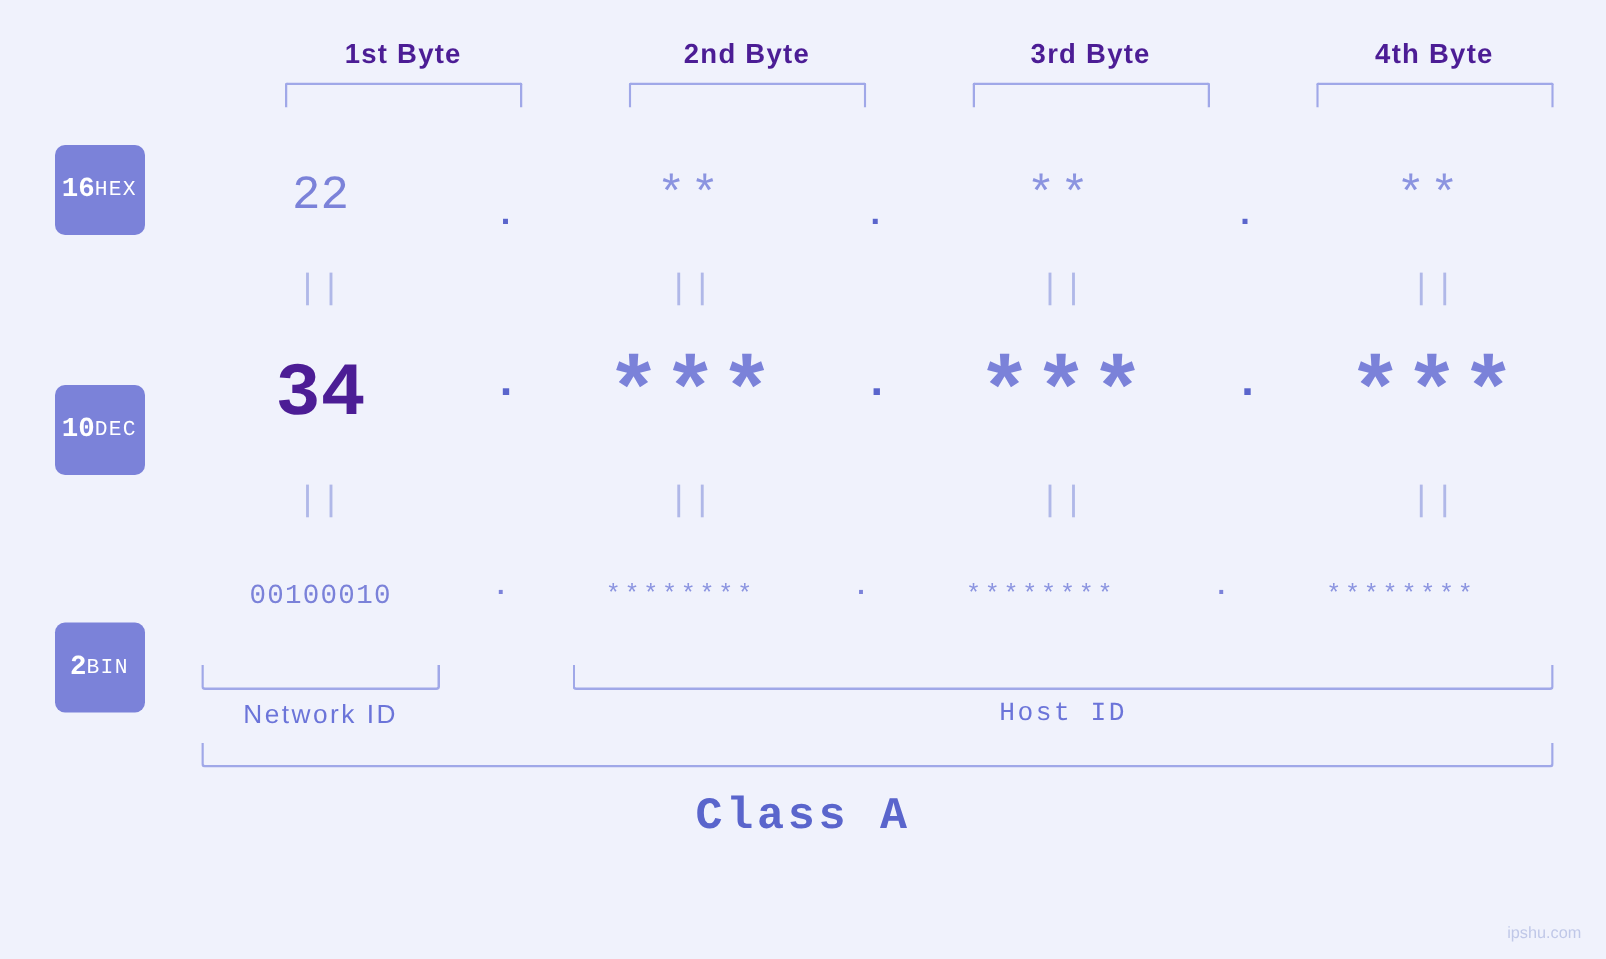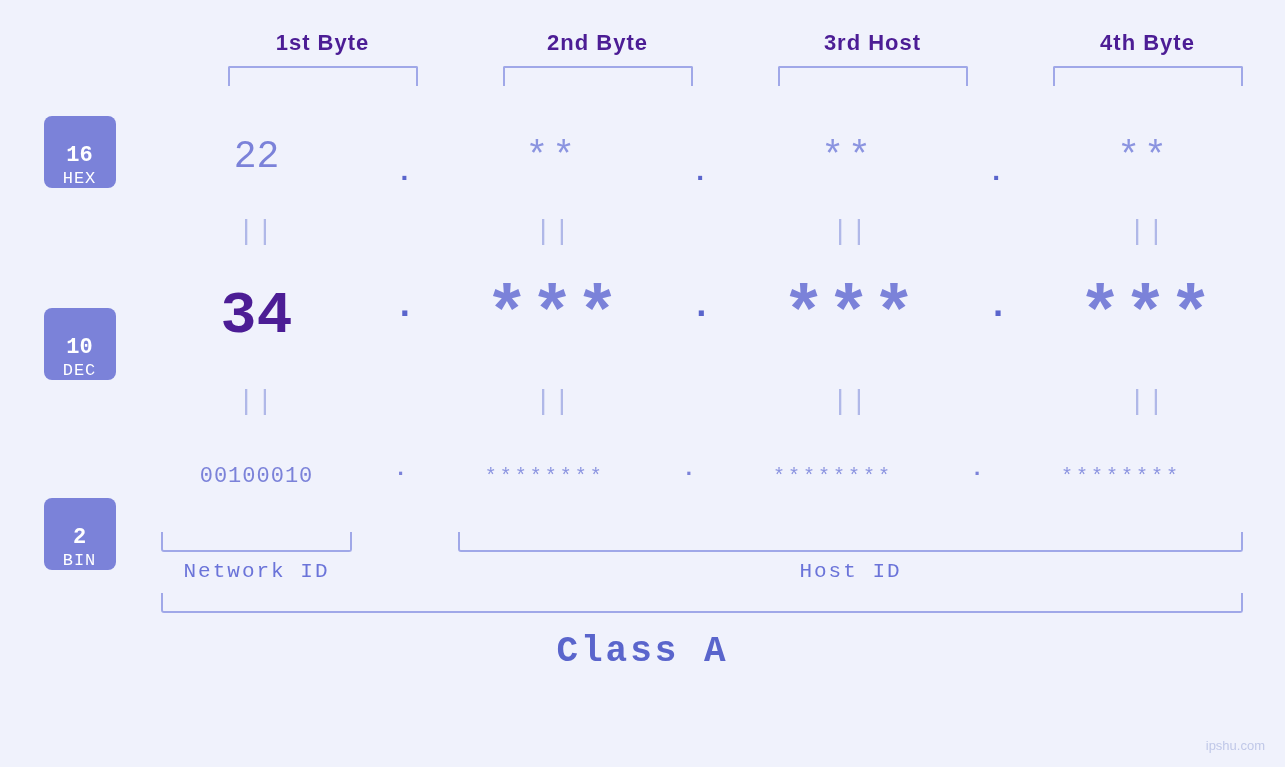--- a/index.html
+++ b/index.html
@@ -77,23 +77,22 @@
       width: 120px;
       padding-top: 10px;
       gap: 0;
     }
     .badge {
       width: 72px;
       height: 72px;
       background: #7b82d9;
       border-radius: 8px;
       display: flex;
-      flex-direction: column;
-      align-items: center;
-      justify-content: flex-end;
+      align-items: center;
+      justify-content: center;
       color: white;
       cursor: default;
     }
     .badge-num {
       font-size: 22px;
       font-weight: bold;
       line-height: 1.2;
     }
     .badge-label {
       font-size: 17px;
@@ -198,21 +197,21 @@
     }
   </style>
 </head>
 <body>
 
 <div class="main-container">
 
   <div class="byte-labels">
     <div class="byte-label">1st Byte</div>
     <div class="byte-label">2nd Byte</div>
-    <div class="byte-label">3rd Host</div>
+    <div class="byte-label">3rd Byte</div>
     <div class="byte-label">4th Byte</div>
   </div>
 
   <div class="brackets-row">
     <div class="bracket-cell">
       <div class="bracket"></div>
     </div>
     <div class="bracket-cell">
       <div class="bracket"></div>
     </div>
@@ -342,21 +341,21 @@
         </div>
         <div style="width:22px;"></div>
 
         <div style="flex:1; position:relative;">
           <div style="height:20px; border:2px solid #a0a8e8; border-top:none; border-radius:0 0 3px 3px; margin:0 42px;"></div>
         </div>
       </div>
 
       <div style="display:flex; margin-top:8px;">
         <div style="width:275px; text-align:center;">
-          <span style="color:#6b74d9; font-size:21px; font-family:Liberation Mono, monospace; letter-spacing:2px;">Network ID</span>
+          <span style="color:#6b74d9; font-size:21px; font-family:Liberation Sans, sans-serif; letter-spacing:2px;">Network ID</span>
         </div>
         <div style="width:22px;"></div>
         <div style="flex:1; text-align:center;">
           <span style="color:#6b74d9; font-size:21px; font-family:'Courier New',monospace; letter-spacing:2px;">Host ID</span>
         </div>
       </div>
 
       <div style="margin-top:10px;">
         <div style="height:20px; border:2px solid #a0a8e8; border-top:none; border-radius:0 0 3px 3px; margin:0 42px;"></div>
       </div>

